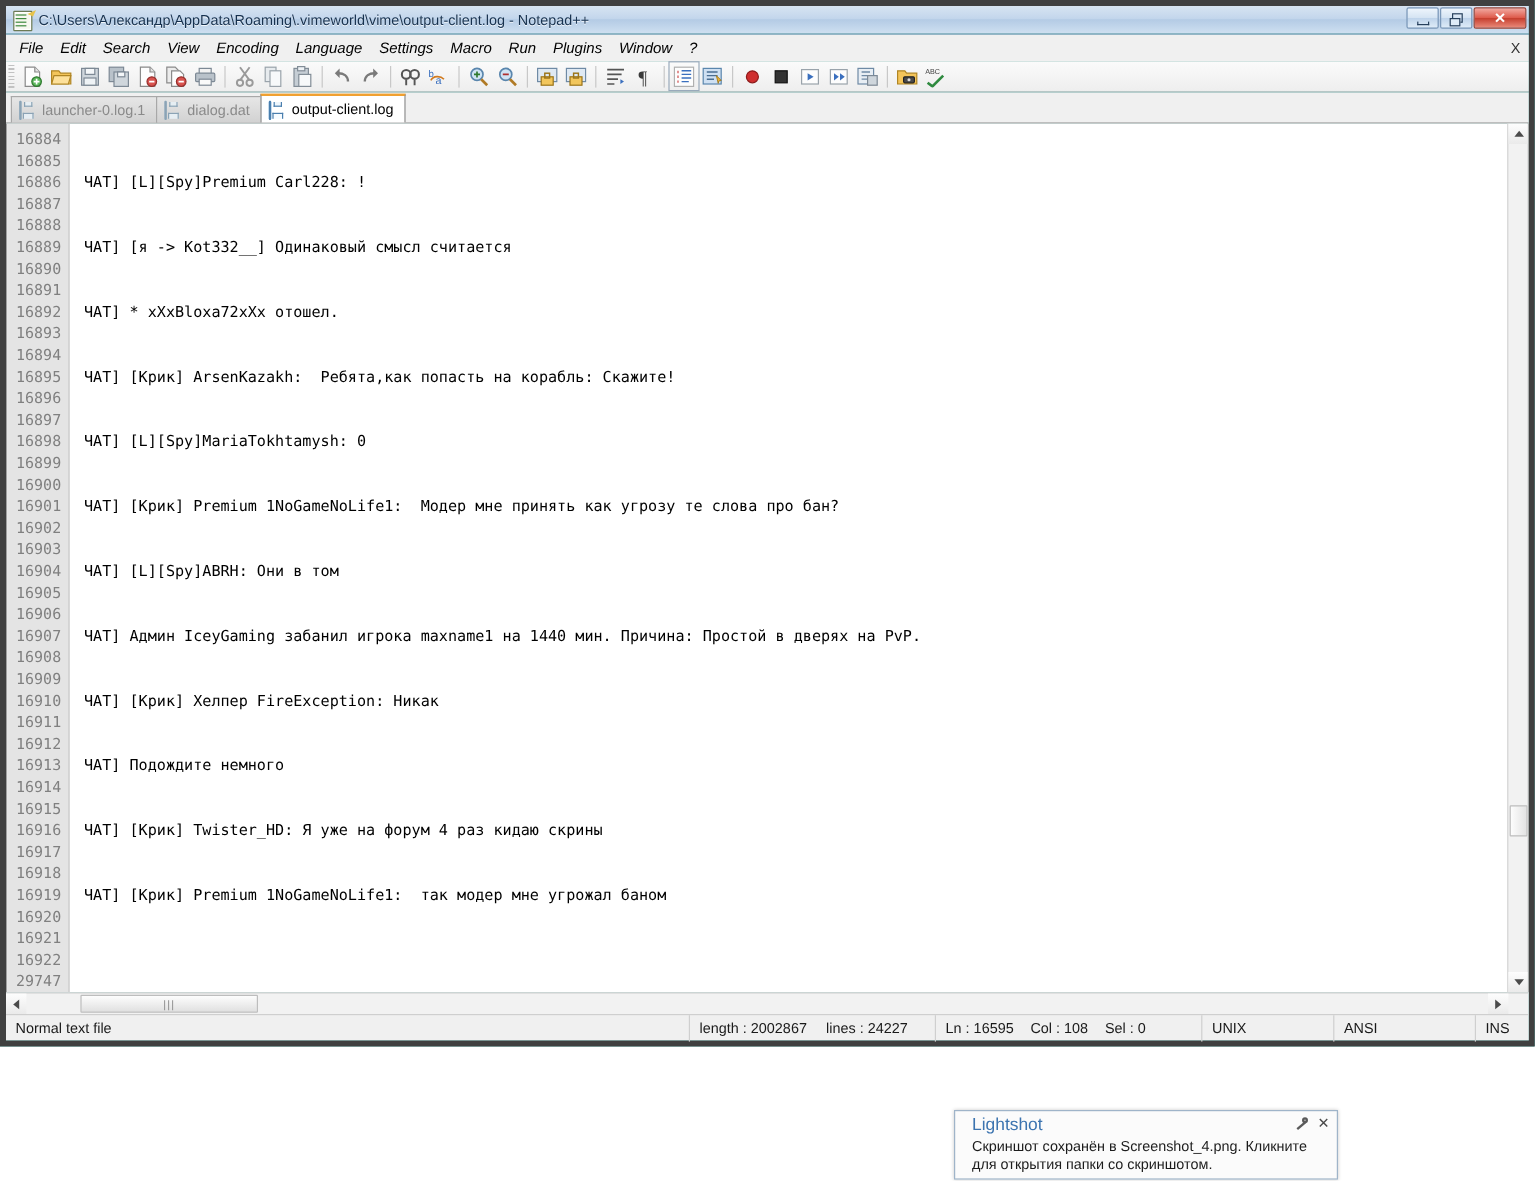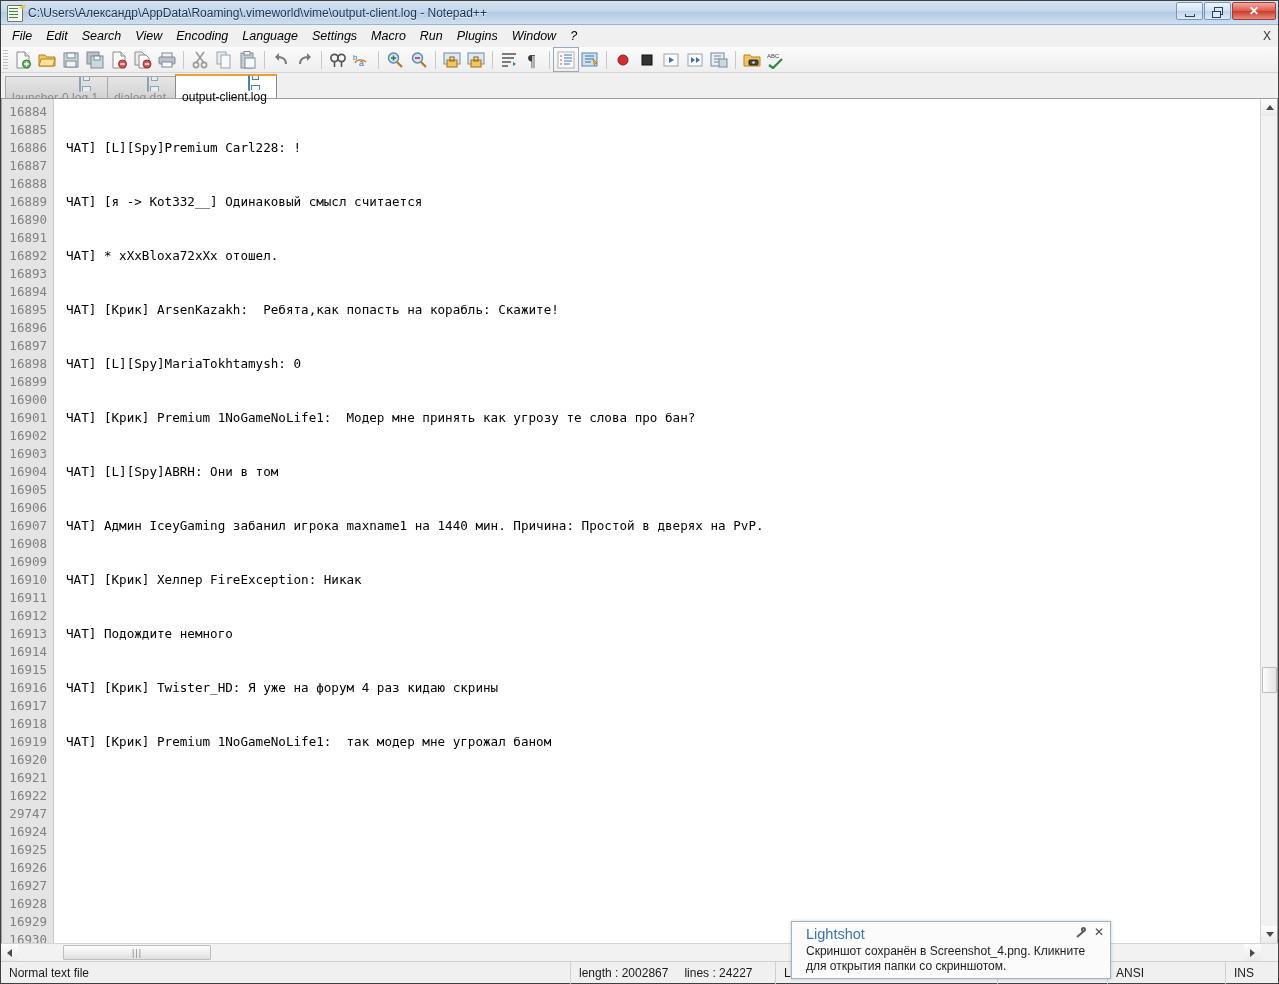--- a/index.html
+++ b/index.html
@@ -7,26 +7,26 @@
     background: #ffffff;
   }
   body {
     width: 1279px; height: 984px;
     font-family: "Liberation Sans", sans-serif;
     font-size: 12px;
     overflow: hidden;
     position: relative;
   }
   .app {
-    width: 1279px; height: 984px;
+    width: 1279px; height: 872px;
     position: relative;
     background: #0f766e;
     display: flex;
     flex-direction: column;
-    border: 1px solid #404040;
+    border: 5px solid #404040;
     box-sizing: border-box;
   }
 
   
   .titlebar {
     height: 24px;
     flex: 0 0 24px;
     background: linear-gradient(to bottom, #d7e4f2 0%, #c3d6ec 45%, #b4cbe5 50%, #cfe0f1 100%);
     border-bottom: 1px solid #9ab4d0;
     display: flex;
@@ -185,31 +185,30 @@
     background: #f0f0f0;
     display: flex;
     align-items: flex-end;
     padding-left: 4px;
     box-sizing: border-box;
     border-bottom: 1px solid #9e9e9e;
   }
   .tab {
     height: 22px;
     display: flex;
-    align-items: flex-end;
+    align-items: center;
     padding: 0 9px 0 6px;
     background: linear-gradient(to bottom,#e6e6e6,#d2d2d2);
     border: 1px solid #a8a8a8;
     border-bottom: none;
     margin-right: -1px;
     font-size: 12px;
     color: #8a8a8a;
     box-sizing: border-box;
     white-space: nowrap;
-    flex-direction: column;
   }
   .tab.active {
     background: #ffffff;
     color: #000;
     border-color: #8a8a8a;
     border-top: 2px solid #f0a030;
     height: 24px;
     z-index: 2;
   }
   .tab-icon {

